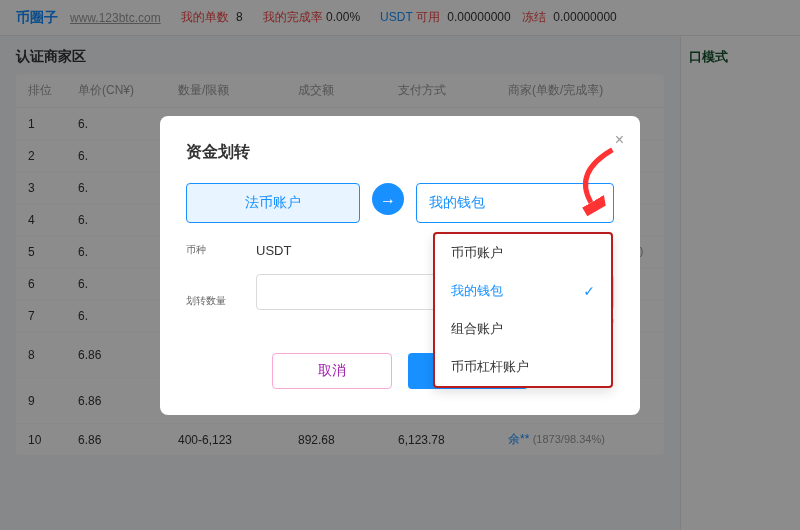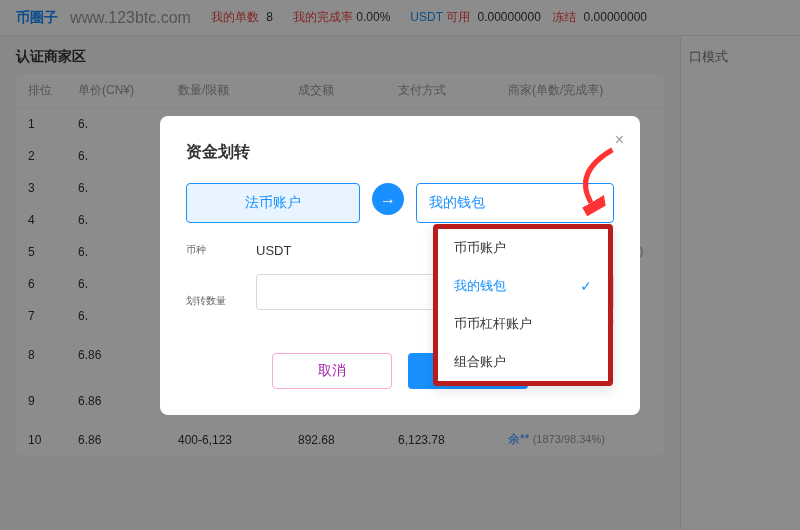--- a/index.html
+++ b/index.html
@@ -89,22 +89,22 @@
 
     
     .right-panel {
       width: 120px;
       background: #fff;
       padding: 12px 8px;
       border-left: 1px solid #e8e8e8;
     }
     .mode-label {
       font-size: 13px;
-      color: #737373;
-      font-weight: 400;
+      color: #14532d;
+      font-weight: 700;
     }
 
     
     .overlay {
       position: absolute;
       top: 0; left: 0; right: 0; bottom: 0;
       background: rgba(0,0,0,0.45);
       z-index: 10;
       display: flex;
       align-items: center;
@@ -188,25 +188,25 @@
       align-items: center;
       justify-content: space-between;
       padding: 0 12px;
       cursor: pointer;
       position: relative;
     }
 
     
     .dropdown-menu {
       position: absolute;
-      top: 40px;
+      top: 48px;
       right: 0;
       width: 180px;
       background: #fff;
-      border: 5px solid #b91c1c;
+      border: 2px solid #b91c1c;
       border-radius: 4px;
       box-shadow: 0 4px 12px rgba(0,0,0,0.12);
       z-index: 100;
     }
 
     .dropdown-item {
       padding: 10px 16px;
       font-size: 13px;
       color: #333;
       cursor: pointer;
@@ -305,21 +305,21 @@
     }
   </style>
 </head>
 <body>
 
 <div class="topbar">
   <div style="display:flex;align-items:center;gap:4px;text-align:right;">
     <div class="topbar-logo">
       <span>币圈子</span>
     </div>
-    <span style="font-size:16px;color:#999;">www.123btc.com</span>
+    <span style="font-size:12px;color:#999;text-decoration:underline;">www.123btc.com</span>
   </div>
   <div class="topbar-item">
     <span>我的单数</span>
     <span style="color:#333;margin-left:4px;">8</span>
   </div>
   <div class="topbar-item">
     <span>我的完成率</span>
     <span style="color:#333;">0.00%</span>
   </div>
   <div class="topbar-item">
@@ -450,24 +450,24 @@
 
         <div class="dropdown-menu">
           <div class="dropdown-item">
             <span>币币账户</span>
           </div>
           <div class="dropdown-item selected">
             <span>我的钱包</span>
             <span class="check">✓</span>
           </div>
           <div class="dropdown-item">
-            <span>币币杠杆账户</span>
+            <span>组合账户</span>
           </div>
           <div class="dropdown-item">
-            <span>组合账户</span>
+            <span>币币杠杆账户</span>
           </div>
         </div>
 
         <div class="red-arrow">
           <svg width="60" height="50" viewBox="0 0 60 50">
             <defs>
               <marker id="arrowhead" markerWidth="8" markerHeight="6" refX="0" refY="3" orient="auto">
                 <polygon points="0 0, 8 3, 0 6" fill="#ff3333"></polygon>
               </marker>
             </defs>

